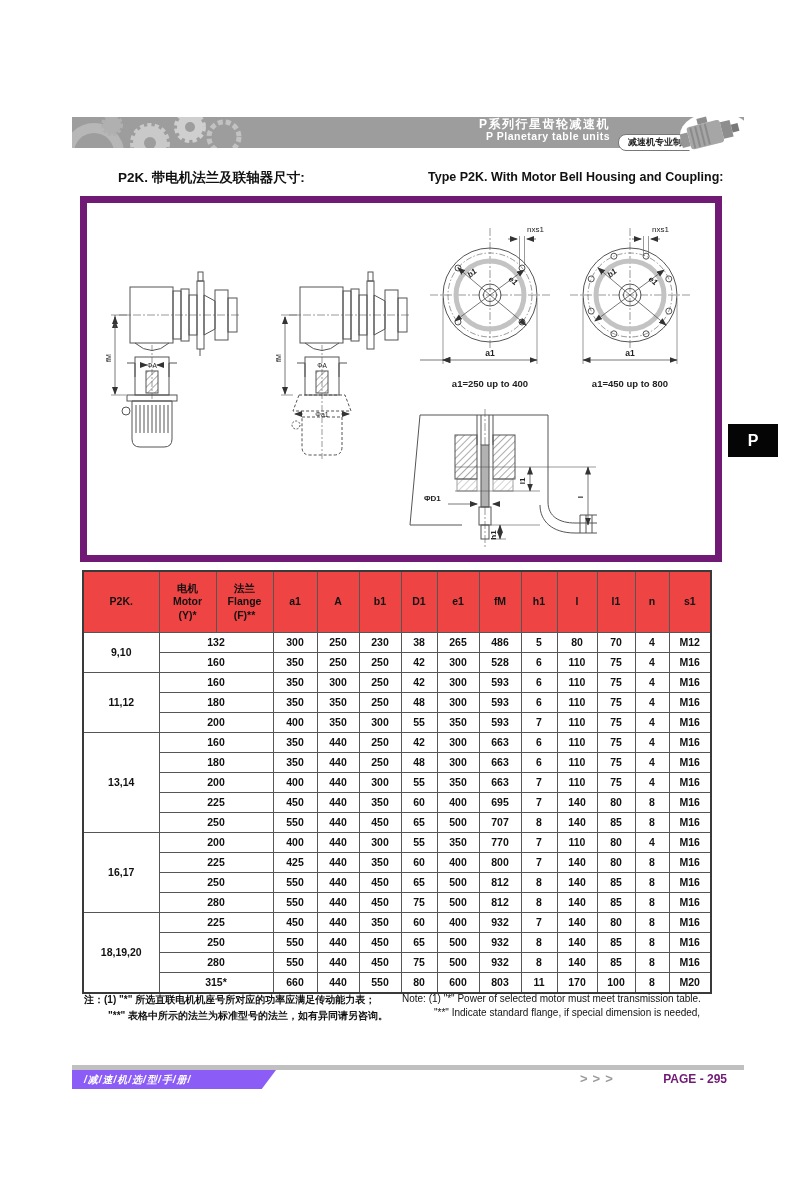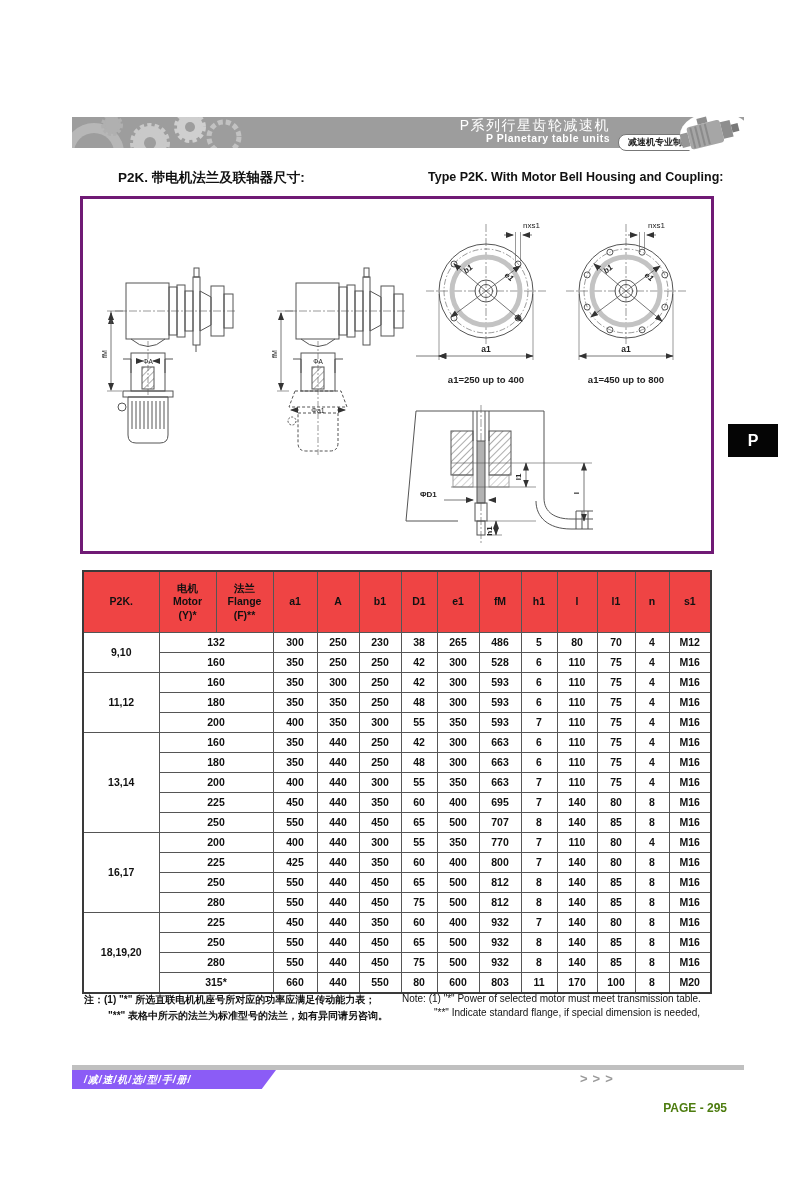--- a/index.html
+++ b/index.html
@@ -5,30 +5,30 @@
   html,body{margin:0;padding:0;}
   body{
     width:800px;height:1200px;position:relative;background:#ffffff;
     font-family:"Liberation Sans","DejaVu Sans",sans-serif;color:#111;
     overflow:hidden;
   }
   
   .banner{position:absolute;left:72px;top:117px;width:672px;height:31px;background:#9d9d9d;}
   .banner-gears{position:absolute;left:0;top:0;width:260px;height:31px;overflow:hidden;}
   .banner-text{position:absolute;right:134px;top:1px;text-align:right;color:#fff;line-height:1.05;}
-  .banner-title-zh{font-size:14px;font-weight:normal;letter-spacing:1.5px;}
+  .banner-title-zh{font-size:12px;font-weight:bold;letter-spacing:1.5px;}
   .banner-title-en{font-size:10.5px;font-weight:bold;letter-spacing:.5px;}
   .banner-badge{position:absolute;left:546px;top:17px;height:13px;background:#fff;border:1px solid #777;
     border-radius:8px;padding:1px 9px;font-size:9px;font-weight:bold;color:#222;white-space:nowrap;line-height:13px;}
   .banner-motor{position:absolute;right:-8px;top:-12px;width:76px;height:54px;}
   
   .sec-title-zh{position:absolute;left:82px;top:169px;font-size:13.5px;font-weight:bold;margin-left:36px;}
   .sec-title-en{position:absolute;left:428px;top:170px;font-size:12.5px;font-weight:bold;}
   
-  .drawing-box{position:absolute;left:80px;top:196px;width:628px;height:352px;border:3px solid #701a75;background:#fff;}
+  .drawing-box{position:absolute;left:80px;top:196px;width:628px;height:352px;border:7px solid #701a75;background:#fff;}
   .sv1{position:absolute;left:18px;top:62px;}
   .sv2{position:absolute;left:188px;top:62px;}
   .fl1{position:absolute;left:333px;top:19px;}
   .fl2{position:absolute;left:473px;top:19px;}
   .sec-detail{position:absolute;left:313px;top:204px;}
   .dwg-caption{font-size:9.5px;font-weight:bold;}
   
   .side-tab{position:absolute;left:728px;top:424px;width:50px;height:33px;background:#050505;color:#fff;
     font-size:16px;font-weight:bold;display:flex;align-items:center;justify-content:center;}
   
@@ -44,21 +44,21 @@
   .notes-zh .ind2{padding-left:12px;}
   .notes-en .ind1{padding-left:32px;}
   .notes-en .ind2{padding-left:36px;}
   .notes-en .ind3{padding-left:14px;}
   
   .footer-bar{position:absolute;left:72px;top:1065px;width:672px;height:5px;background:#c0c0c0;}
   .footer-trapezoid{position:absolute;left:72px;top:1070px;width:192px;height:19px;background:#8b5cf6;
     clip-path:polygon(0 0,100% 0,93% 100%,0 100%);color:#fff;font-size:10px;font-weight:bold;
     font-style:italic;line-height:19px;padding-left:12px;letter-spacing:1px;}
   .footer-chevrons{position:absolute;left:580px;top:1071px;color:#9a9a9a;font-size:13px;font-weight:bold;letter-spacing:5px;}
-  .footer-page{position:absolute;right:73px;top:1072px;font-size:12px;font-weight:bold;color:#4d7c0f;margin-top:29px;}
+  .footer-page{position:absolute;right:73px;top:1072px;font-size:12px;font-weight:bold;color:#701a75;}
   svg text{font-family:"Liberation Sans","DejaVu Sans",sans-serif;fill:#222;}
 </style>
 </head>
 <body>
 
 <svg width="0" height="0" style="position:absolute" aria-hidden="true">
   <defs>
     <pattern id="hatch" width="5" height="5" patternUnits="userSpaceOnUse" patternTransform="rotate(45)">
       <line x1="0" y1="0" x2="0" y2="5" stroke="#666" stroke-width="1.1"></line>
     </pattern>

